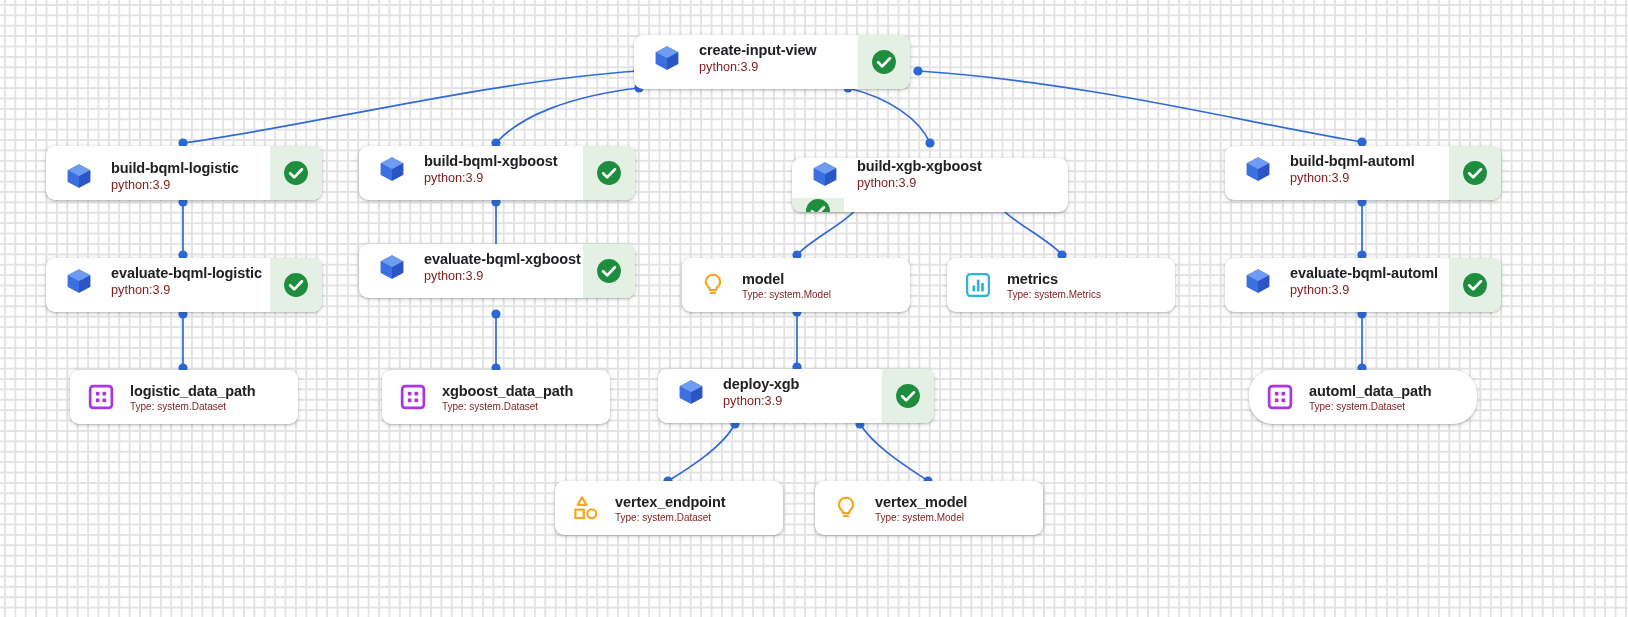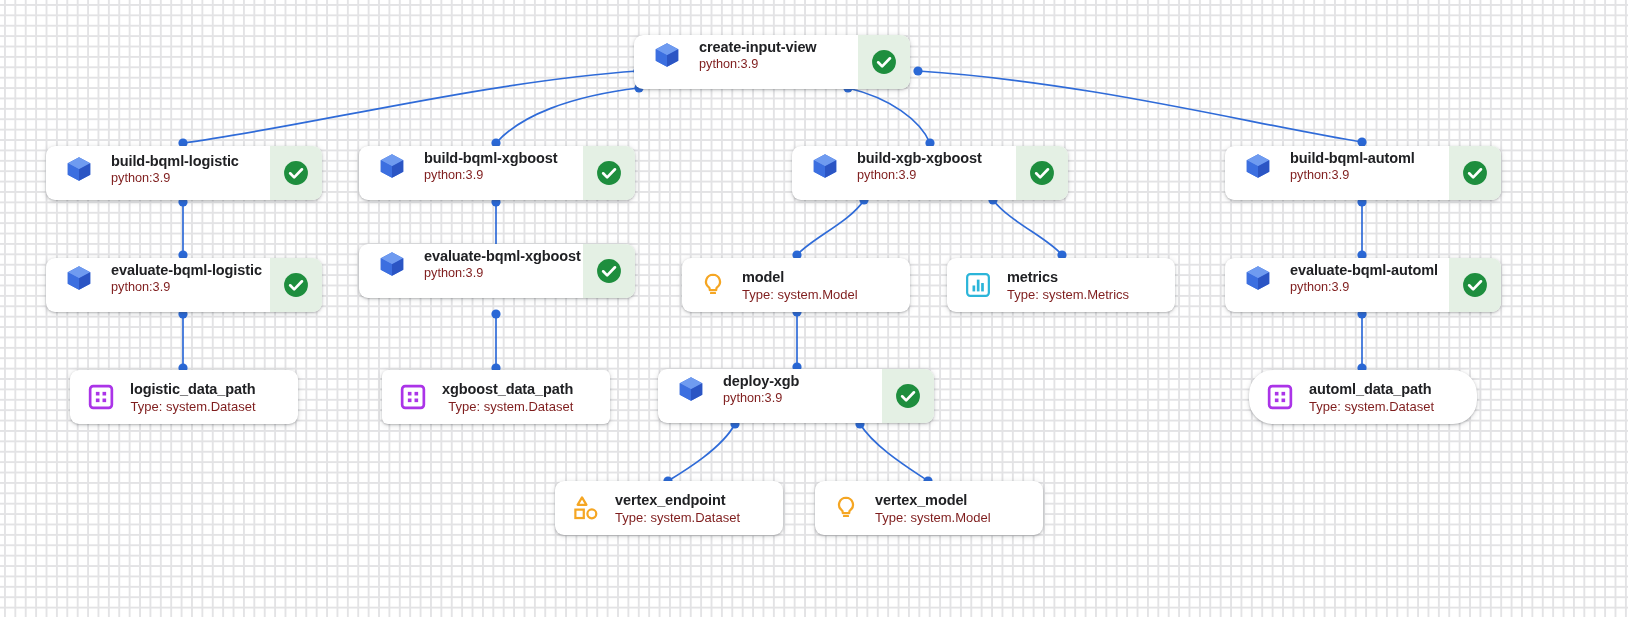--- a/index.html
+++ b/index.html
@@ -51,21 +51,21 @@
     border-radius: 9px;
     box-shadow: 0 1px 2px rgba(60,64,67,.30), 0 1px 5px 1px rgba(60,64,67,.13);
     z-index: 2;
     overflow: hidden;
   }
 
   .node-main {
     display: flex;
     align-items: center;
     flex: 1 1 auto;
-    padding: 0 6px 15px 18px;
+    padding: 0 6px 8px 18px;
     min-width: 0;
   }
 
   .node-icon {
     flex: 0 0 auto;
     width: 30px;
     height: 30px;
     display: flex;
     align-items: center;
     justify-content: center;
@@ -118,21 +118,21 @@
   }
 
   
   .artifact-node {
     width: 228px;
     height: 54px;
   }
   .artifact-node .node-main { padding: 0 12px 0 16px; }
   .artifact-node .node-icon { margin-right: 14px; }
   .artifact-node .node-title { font-size: 14.5px; }
-  .artifact-node .node-sub   { font-size: 13px; text-align: right; }
+  .artifact-node .node-sub   { font-size: 10px; }
 </style>
 </head>
 <body>
 
 <div id="canvas">
 
   <svg id="edge-layer" viewBox="0 0 1628 617" width="1628" height="617">
       <path d="M 638,71 C 480,82 300,128 183,143" class="edge-path"></path>
       <path d="M 639,88 C 570,96 520,116 496,143" class="edge-path"></path>
       <path d="M 848,88 C 890,98 920,120 930,143" class="edge-path"></path>
@@ -246,21 +246,21 @@
         </div>
         <div class="status-cell">
           <span>
             <svg class="check-circle" viewBox="0 0 24 24">
               <circle cx="12" cy="12" r="11" fill="#1e8e3e"></circle>
               <path d="M6.6 12.3 10.3 16 17.5 8.6" fill="none" stroke="#ffffff" stroke-width="2.5" stroke-linecap="round" stroke-linejoin="round"></path>
             </svg>
           </span>
         </div>
       </div>
-      <div class="node task-node" style="left: 792px; top: 146px; width: 276px; height: 54px;">
+      <div class="node task-node" style="left: 792px; top: 158px; width: 276px; height: 54px; flex-direction: column;">
         <div class="node-main">
           <span class="node-icon">
             <svg width="30" height="30" viewBox="0 0 24 24">
               <path d="M12 2.6 21 7.4v9.2L12 21.4 3 16.6V7.4z" fill="#3c6fe0"></path>
               <path d="M12 2.6 21 7.4 12 12.2 3 7.4z" fill="#6f9bf0"></path>
               <path d="M12 12.2 21 7.4v9.2L12 21.4z" fill="#2b55c4"></path>
               <path d="M12 12.2 3 7.4v9.2l9 4.8z" fill="#3c6fe0"></path>
             </svg>
           </span>
           <div class="node-text">
@@ -413,21 +413,21 @@
               <rect x="7.6" y="13.3" width="3.1" height="3.1" fill="#ab34e8"></rect>
               <rect x="13.3" y="13.3" width="3.1" height="3.1" fill="#ab34e8"></rect>
             </svg>
           </span>
           <div class="node-text">
             <div class="node-title">logistic_data_path</div>
             <div class="node-sub">Type: system.Dataset</div>
           </div>
         </div>
       </div>
-      <div class="node artifact-node" style="left: 382px; top: 370px; width: 228px; height: 54px; border-radius: 6px;">
+      <div class="node artifact-node" style="left: 382px; top: 370px; width: 228px; height: 54px;">
         <div class="node-main">
           <span class="node-icon">
             <svg width="28" height="28" viewBox="0 0 24 24">
               <rect x="2.7" y="2.7" width="18.6" height="18.6" rx="2.6" fill="none" stroke="#ab34e8" stroke-width="2.3"></rect>
               <rect x="7.6" y="7.6" width="3.1" height="3.1" fill="#ab34e8"></rect>
               <rect x="13.3" y="7.6" width="3.1" height="3.1" fill="#ab34e8"></rect>
               <rect x="7.6" y="13.3" width="3.1" height="3.1" fill="#ab34e8"></rect>
               <rect x="13.3" y="13.3" width="3.1" height="3.1" fill="#ab34e8"></rect>
             </svg>
           </span>

